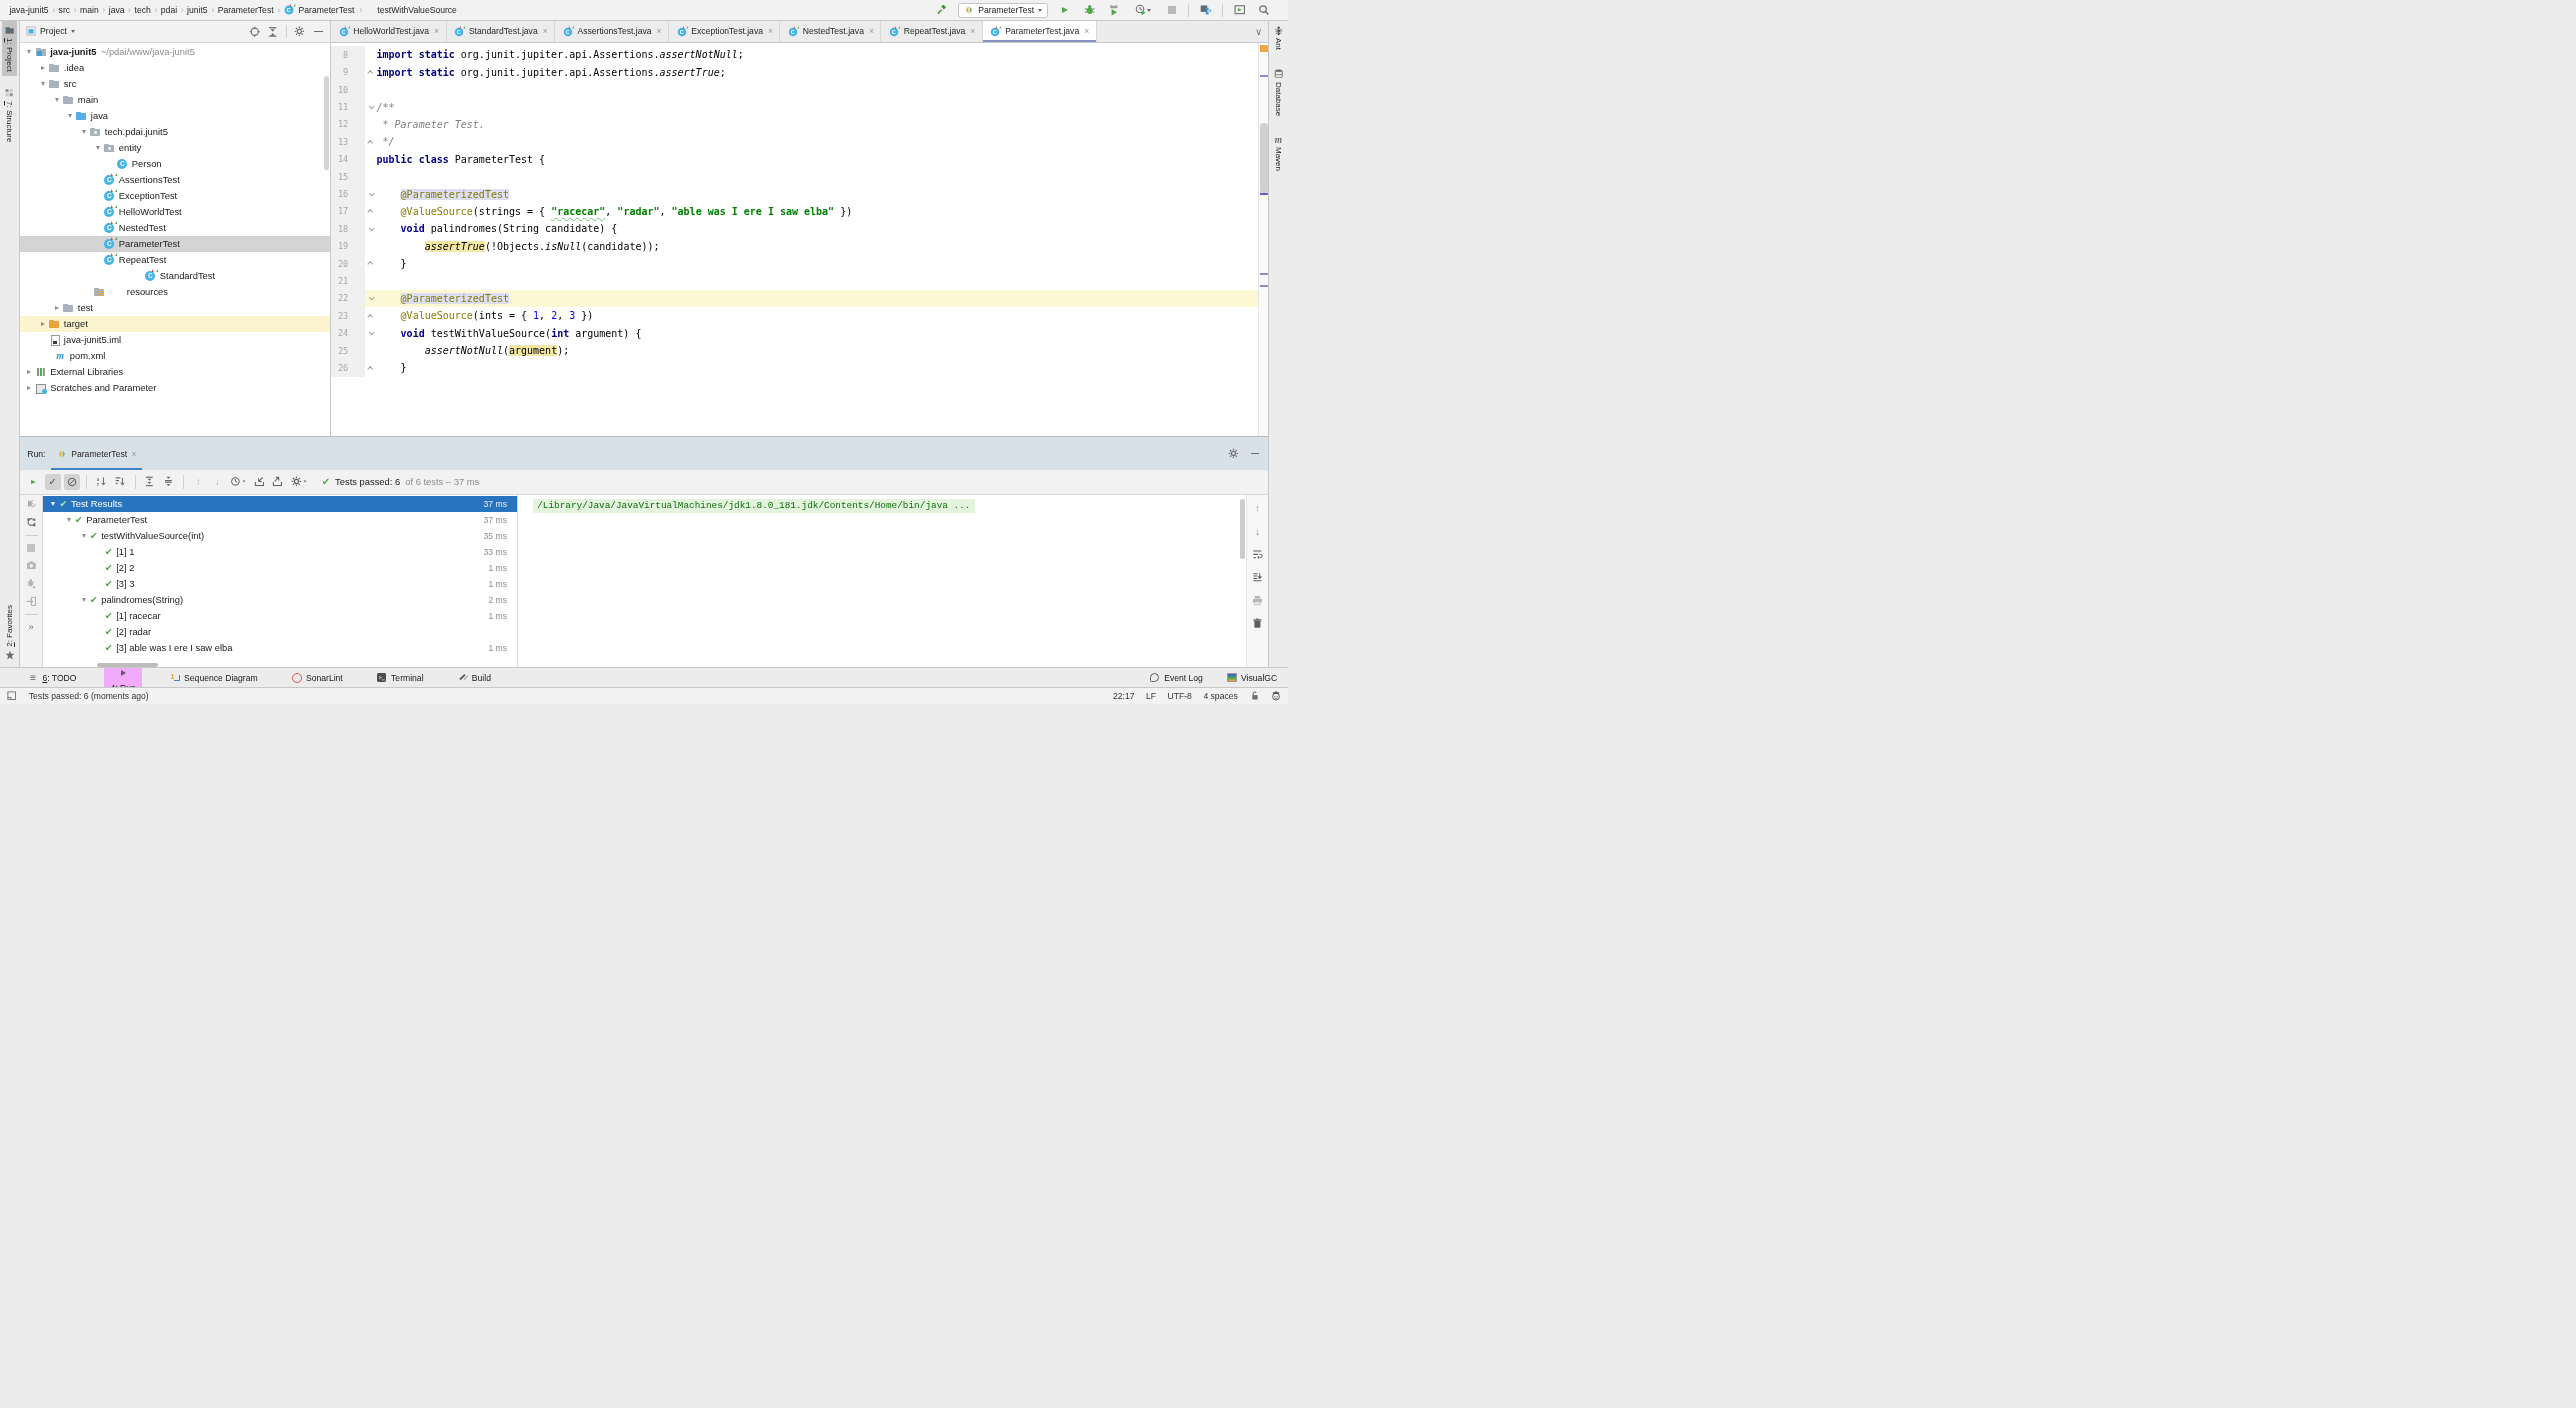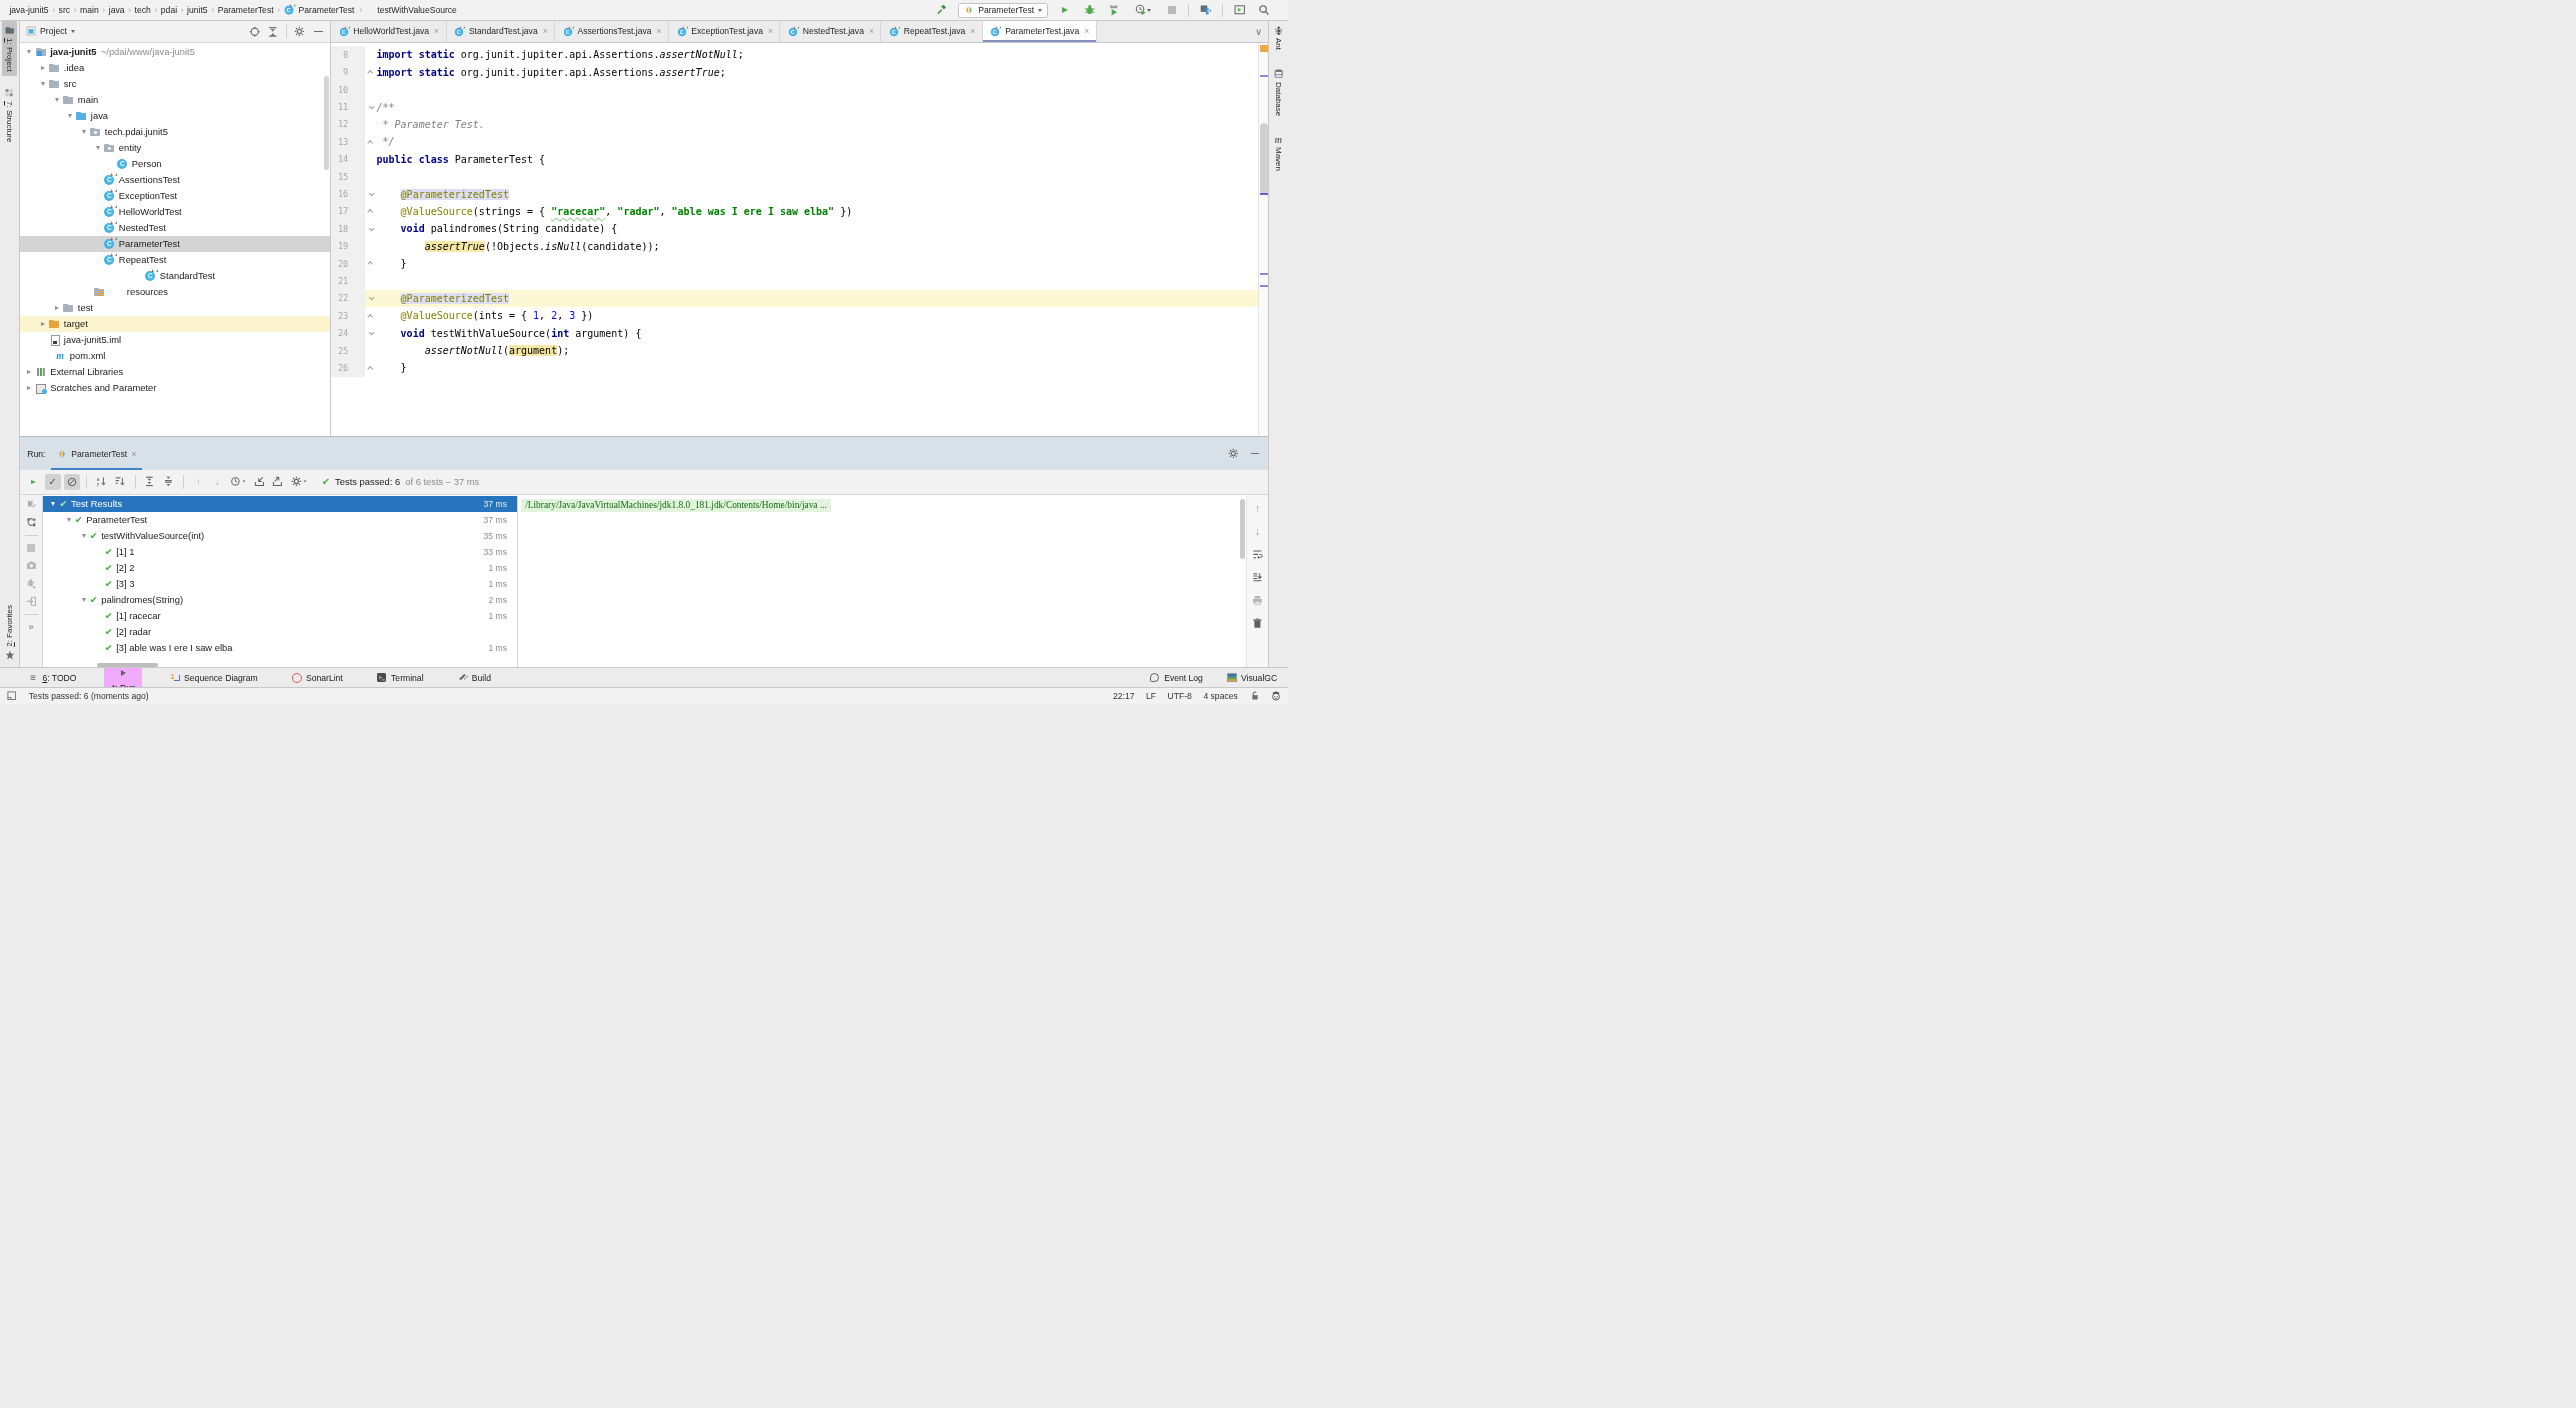--- a/index.html
+++ b/index.html
@@ -140,21 +140,21 @@
   .runstrip .rs-sep { width:13px; height:0.7px; background:#D0D0D0; }
   .runtree { width:475px; flex:none; border-right:0.7px solid #D6D6D6; position:relative; overflow:hidden; padding-top:1.4px; }
   .rrow { height:16px; display:flex; align-items:center; font-size:9.4px; cursor:pointer; color:#1A1A1A; }
   .rrow .check { color:#4FA84C; font-size:9.4px; margin-right:3.6px; }
   .rrow .rtime { margin-left:auto; padding-right:10px; color:#8C8C8C; font-size:8.6px; }
   .rrow.sel { background:#2874BF; color:#FFF; }
   .rrow.sel .rtime { color:#E8EEF5; }
   .rrow.sel .cv-d { border-top-color:#FFF; }
   .rrow.sel .check { color:#A6E8A0; }
   .htrack { position:absolute; bottom:0.7px; left:54px; width:61px; height:3.6px; border-radius:2.2px; background:#BDBDBD; }
-  .console { flex:1; position:relative; font-family:Liberation Serif, serif; font-size:9.4px; padding:4.3px 2.9px; overflow:hidden; }
+  .console { flex:1; position:relative; font-family:Liberation Mono, monospace; font-size:9.4px; padding:4.3px 2.9px; overflow:hidden;margin-left:12px; }
   .conline { display:inline-block; color:#0B6F0B; background:#E3F3DE; padding:1.4px 4.3px; white-space:pre; }
   .vtrack { position:absolute; right:1.4px; top:4.3px; width:5px; height:60px; border-radius:2.9px; background:#CCCCCC; }
   .contools { width:21.6px; flex:none; border-left:0.7px solid #E5E5E5; background:#F7F7F7; display:flex; flex-direction:column; align-items:center; padding-top:7.2px; gap:11.5px; }
   .arr { font-size:10.8px; color:#9E9E9E; }
 
   
   .bottombar { height:19.4px; background:#ECECEC; border-top:0.7px solid #C8C8C8; display:flex; align-items:stretch; padding:0 4.3px 0 21.6px; flex:none; }
   .bwbtn { display:flex; align-items:center; gap:4.3px; padding:0 6.5px; font-size:8.6px; cursor:pointer; color:#1A1A1A; }
   .bwbtn.active { background:#f0abfc;flex-direction:column; }
   .bb-right { margin-left:auto; display:flex; }

